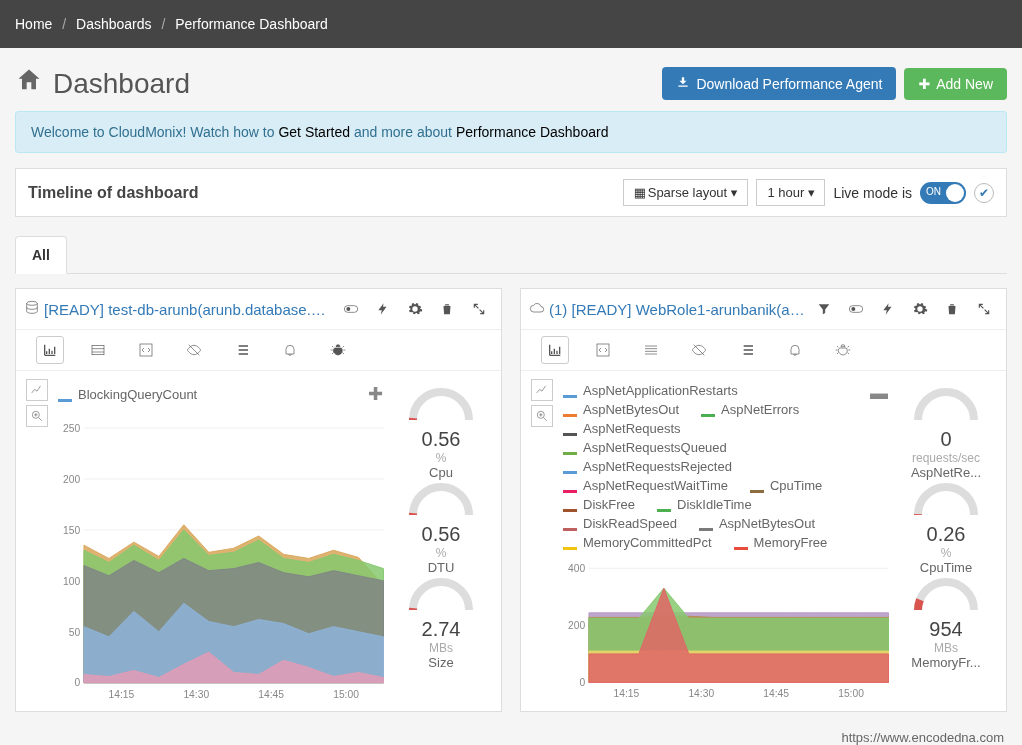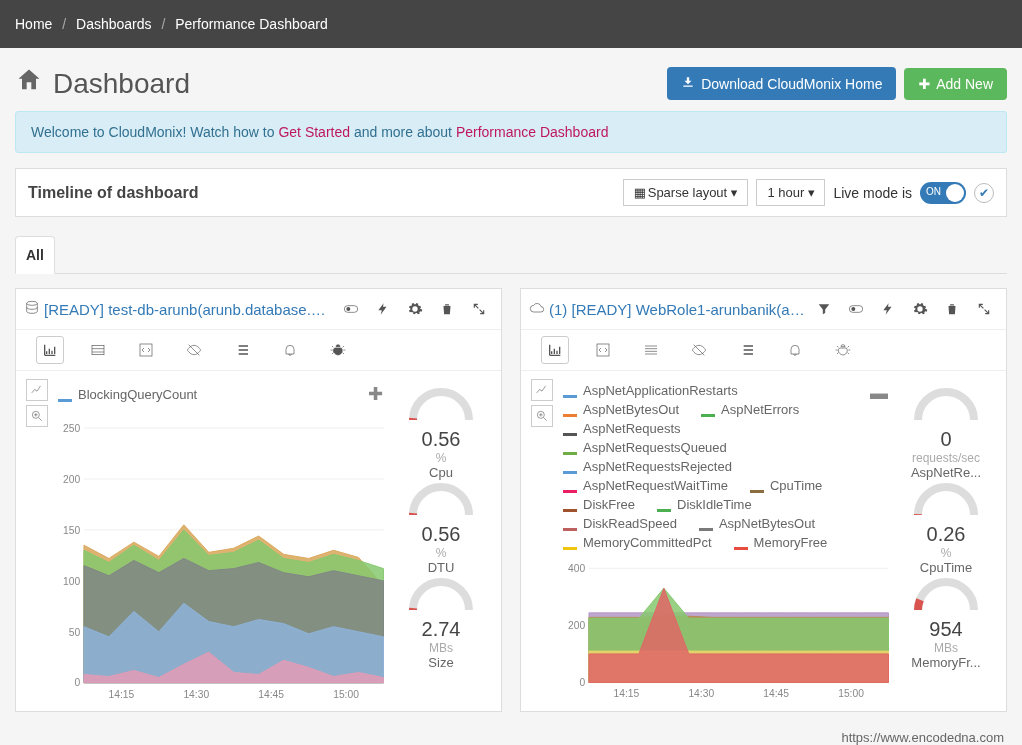--- a/index.html
+++ b/index.html
@@ -1,17 +1,17 @@
 <!DOCTYPE html>
 <html><head>
 <meta charset="utf-8">
 <style>
 * { box-sizing: border-box; margin: 0; padding: 0; }
 body { font-family: "Segoe UI", Arial, sans-serif; background: #f5f5f5; color: #333; font-size: 14px; width: 1022px; }
-a { color: #be185d; text-decoration: none; cursor: pointer; }
+a { color: #000000; text-decoration: none; cursor: pointer; }
 .breadcrumb { background: #454545; color: #ccc; padding: 16px 15px; font-size: 14px; }
 .breadcrumb a { color: #fff; }
 .breadcrumb .sep { color: #aaa; margin: 0 6px; }
 .breadcrumb .current { color: #fff; }
 .header { display: flex; align-items: center; padding: 18px 15px 10px; }
 .header h1 { font-size: 28px; font-weight: 400; color: #555; display: flex; align-items: center; gap: 10px; }
 .header .spacer { flex: 1; }
 .btn { display: inline-flex; align-items: center; gap: 6px; padding: 8px 14px; border-radius: 4px; font-size: 14px; border: none; cursor: pointer; color: #fff; }
 .btn-primary { background: #337ab7; }
 .btn-success { background: #5cb85c; }
@@ -20,21 +20,21 @@
 .timeline-bar { margin: 0 15px; border: 1px solid #ddd; background: #fff; display: flex; align-items: center; padding: 10px 12px; }
 .timeline-bar h3 { font-size: 16px; font-weight: 600; color: #444; }
 .timeline-bar .spacer { flex: 1; }
 .timeline-bar .ctrl { margin-left: 8px; }
 .toggle { display: inline-flex; align-items: center; gap: 6px; }
 .toggle-pill { width: 46px; height: 22px; border-radius: 11px; background: #337ab7; position: relative; }
 .toggle-pill::after { content: "ON"; color: #fff; font-size: 10px; position: absolute; left: 6px; top: 4px; }
 .toggle-knob { width: 18px; height: 18px; background: #fff; border-radius: 50%; position: absolute; right: 2px; top: 2px; }
 .check-circle { width:20px; height:20px; border-radius:50%; border:1px solid #bbb; display:inline-flex; align-items:center; justify-content:center; color:#337ab7; font-size:12px; }
 .tabs { margin: 18px 15px 0; border-bottom: 1px solid #ddd; }
-.tab { display: inline-block; padding: 10px 10px; border: 1px solid #ddd; border-bottom: 1px solid #fff; background: #fff; border-radius: 4px 4px 0 0; font-weight: 600; position: relative; top: 1px; }
+.tab { display: inline-block; padding: 10px 16px; border: 1px solid #ddd; border-bottom: 1px solid #fff; background: #fff; border-radius: 4px 4px 0 0; font-weight: 600; position: relative; top: 1px; }
 .cards { display: flex; gap: 18px; padding: 14px 15px; }
 .card { flex: 1; border: 1px solid #ddd; background: #fff; overflow: hidden; }
 .card-header { display: flex; align-items: center; border-bottom: 1px solid #eee; padding: 6px 8px; gap: 4px; }
 .card-title { font-size: 15px; color: #337ab7; flex: 1; white-space: nowrap; overflow: hidden; text-overflow: ellipsis; }
 .icon-btn { width: 28px; height: 28px; display: inline-flex; align-items: center; justify-content: center; cursor: pointer; border-radius: 3px; color:#555; }
 .card-tabs { display: flex; gap: 20px; padding: 6px 20px; border-bottom: 1px solid #eee; color: #666; }
 .card-body { display: flex; padding: 8px 10px 0; }
 .chart-col { flex: 1; position: relative; display:flex; }
 .side-tools { display:flex; flex-direction:column; gap:4px; margin-right:6px; }
 .side-tools .mini { width:22px; height:22px; border:1px solid #ccc; display:flex; align-items:center; justify-content:center; font-size:12px; cursor:pointer; }
@@ -75,21 +75,21 @@
     </span>
     <span>Dashboard</span>
   </h1>
   <div class="spacer"></div>
   <button class="btn btn-primary">
     <span>
       <svg width="14" height="14" viewBox="0 0 24 24">
           <path fill="#fff" d="M12 16l-6-6h4V4h4v6h4zM4 18h16v2H4z"></path>
         </svg>
     </span>
-    <span>Download CloudMonix Home</span>
+    <span>Download Performance Agent</span>
   </button>
   <span style="width:8px"></span>
   <button class="btn btn-success">
     <span>✚</span>
     <span>Add New</span>
   </button>
 </div>
 
 <div class="infobar">
   <span>Welcome to CloudMonix! Watch how to </span>

